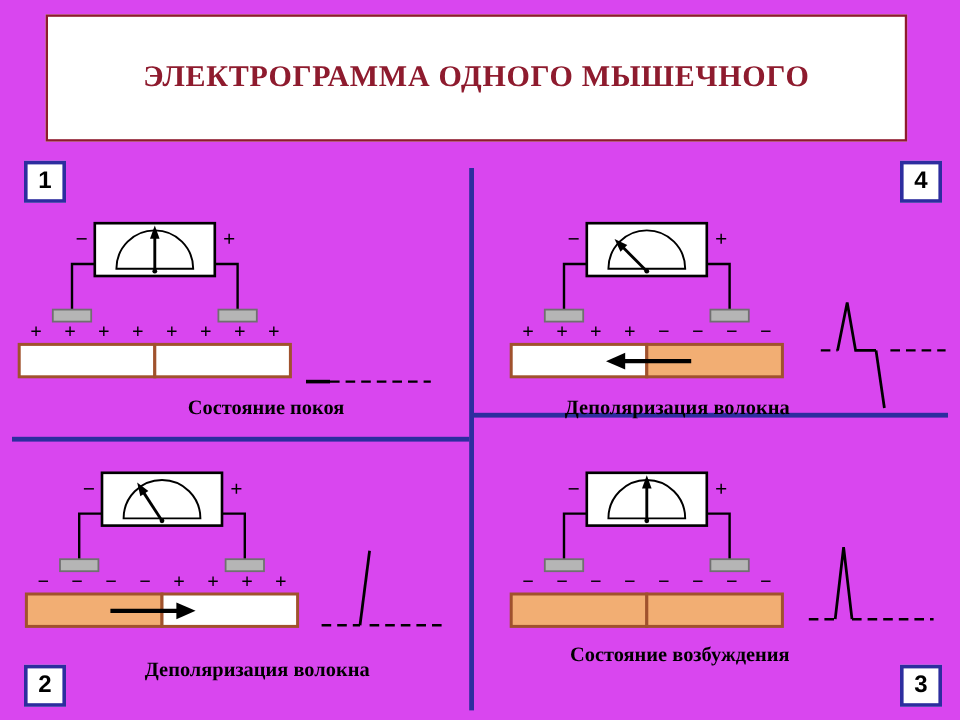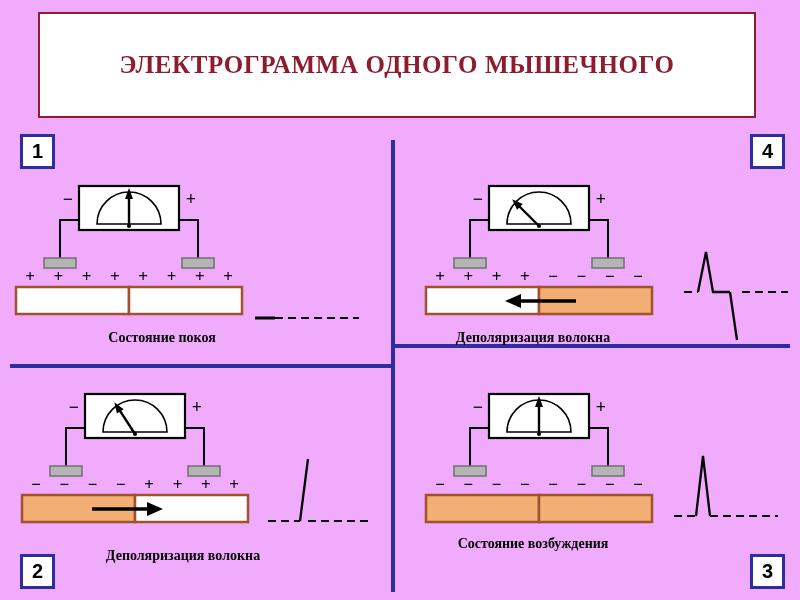--- a/index.html
+++ b/index.html
@@ -1,16 +1,16 @@
 <!DOCTYPE html>
 <html style="--title-red: #8e1b2e; --divider-blue: #2d2d9f; --fiber-border: #a0522d; --electrode-gray: #b5b5b5; --ink: #000000;"><head>
 <meta charset="utf-8">
 <style>
   html,body{margin:0;padding:0;background:#fff;}
-  .canvas{position:relative;width:800px;height:600px;background:#f0abfc;overflow:hidden;
+  .canvas{position:relative;width:800px;height:600px;background:#d946ef;overflow:hidden;
           font-family:"Liberation Serif",serif;}
 
   .title-box{position:absolute;left:38px;top:12px;width:714px;height:102px;
              border:2px solid var(--title-red);background:#fff;
              display:flex;flex-direction:column;align-items:center;justify-content:center;}
   .title-line{color:var(--title-red);font-weight:bold;font-size:25px;letter-spacing:.6px;
               text-align:center;line-height:1.35;}
 
   .divider{position:absolute;background:var(--divider-blue);}
   .div-v{left:391px;top:140px;width:4px;height:452px;}
@@ -30,22 +30,22 @@
   svg.apparatus.p1{left:20px;top:388px}
   svg.apparatus.p2{left:424px;top:388px}
   svg.apparatus.p3{left:424px;top:180px}
 
   svg.trace{position:absolute;width:110px;height:100px;overflow:visible;}
   svg.trace.p0{left:253px;top:258px}
   svg.trace.p1{left:266px;top:443px}
   svg.trace.p2{left:672px;top:446px}
   svg.trace.p3{left:682px;top:246px}
 
-  .caption{position:absolute;width:250px;text-align:center;
-           font-family:"Liberation Serif",serif;font-weight:700;font-size:14px;color:#000;}
+  .caption{position:absolute;width:250px;text-align:right;
+           font-family:"Liberation Serif",serif;font-weight:700;font-size:17px;color:#000;}
   .caption.p0{left:37px;top:330px}
   .caption.p1{left:58px;top:548px}
   .caption.p2{left:408px;top:536px}
   .caption.p3{left:408px;top:330px}
 
   
   .wire{fill:none;stroke:var(--ink);stroke-width:2;}
   .meter-box{fill:#fff;stroke:var(--ink);stroke-width:2.2;}
   .dial{fill:#fff;stroke:var(--ink);stroke-width:1.6;}
   .needle{stroke:var(--ink);stroke-width:2.4;}

